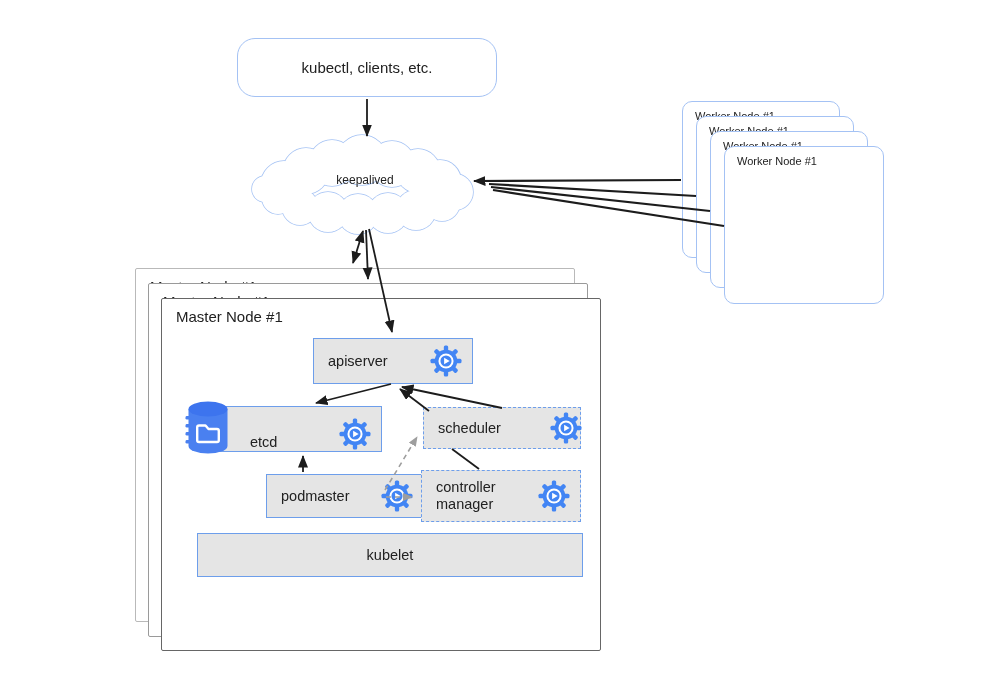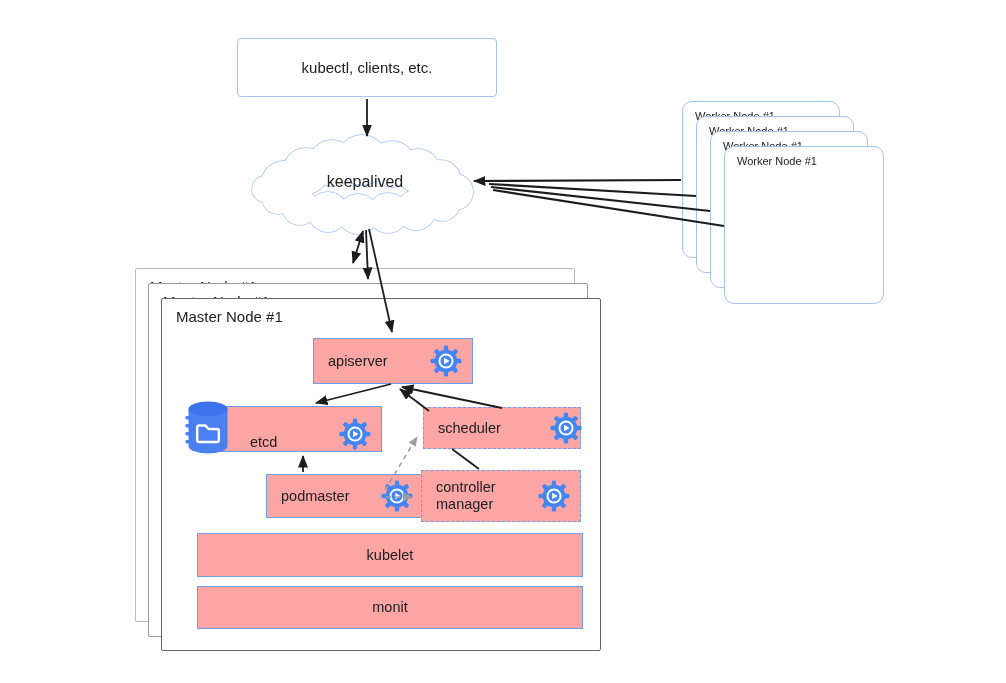--- a/index.html
+++ b/index.html
@@ -3,37 +3,37 @@
 <meta charset="utf-8">
 <style>
   html,body{margin:0;padding:0;background:#fff;}
   #stage{
     position:relative;width:1006px;height:683px;background:#fff;overflow:hidden;
     font-family:"Liberation Sans",sans-serif;color:#212121;
   }
   .abs{position:absolute;box-sizing:border-box;}
   .box{position:absolute;box-sizing:border-box;background:#fff;}
   
-  .client{border:1.6px solid #a4c2f4;border-radius:4px;display:flex;align-items:center;justify-content:center;font-size:15px;}
+  .client{border:1.6px solid #a4c2f4;border-radius:18px;display:flex;align-items:center;justify-content:center;font-size:15px;}
   
   .worker{border:1.5px solid #a4c2f4;border-radius:10px;font-size:11px;}
   .worker .nlabel{padding:8px 0 0 12px;white-space:nowrap;}
   
   .master{border-radius:2px;font-size:15px;border:1.5px solid #b9b9b9;}
   .master .nlabel{padding:9px 0 0 14px;white-space:nowrap;}
   .master.mid{border-color:#9a9a9a;}
   .master.front{border-color:#666666;}
   
   .comp{border:1.6px solid #6d9eeb;display:flex;align-items:center;justify-content:space-between;
-        padding:0 9px 0 14px;font-size:14.5px;background:#fca5a5;}
+        padding:0 9px 0 14px;font-size:14.5px;background:#e5e5e5;}
   .comp.dashed{border-style:dashed;}
   .comp.center{justify-content:center;padding:0;align-items:center;}
   .comp .lbl{line-height:1.15;}
   .gear{width:34px;height:34px;flex:0 0 auto;}
-  .cloud-label{position:absolute;font-size:16px;text-align:center;}
+  .cloud-label{position:absolute;font-size:12px;text-align:center;}
   svg.overlay{position:absolute;left:0;top:0;pointer-events:none;}
 </style>
 </head>
 <body>
 
 <div id="stage">
 
   <svg width="0" height="0" style="position:absolute">
     <defs>
       <symbol id="gear" viewBox="0 0 36 36">
@@ -152,23 +152,20 @@
     <span class="lbl" style="width:92px;">controller manager</span>
     <svg class="gear">
         <use href="#gear"></use>
       </svg>
   </div>
 
   <div class="box comp center" style="left:197px;top:533px;width:386px;height:44px;">
     <span class="lbl">kubelet</span>
   </div>
 
-  <div class="box comp center" style="left:197px;top:586px;width:386px;height:43px;">
-    <span class="lbl">monit</span>
-  </div>
 
   <svg class="overlay" width="1006" height="683">
     <defs>
       <marker id="ab" markerUnits="userSpaceOnUse" markerWidth="14" markerHeight="11" refX="11.5" refY="5" orient="auto">
         <path d="M0 0 L12.5 5 L0 10 Z" fill="#1c1c1c"></path>
       </marker>
       <marker id="abs" markerUnits="userSpaceOnUse" markerWidth="14" markerHeight="11" refX="11.5" refY="5" orient="auto-start-reverse">
         <path d="M0 0 L12.5 5 L0 10 Z" fill="#1c1c1c"></path>
       </marker>
       <marker id="ag" markerUnits="userSpaceOnUse" markerWidth="11" markerHeight="9" refX="9" refY="4" orient="auto">

